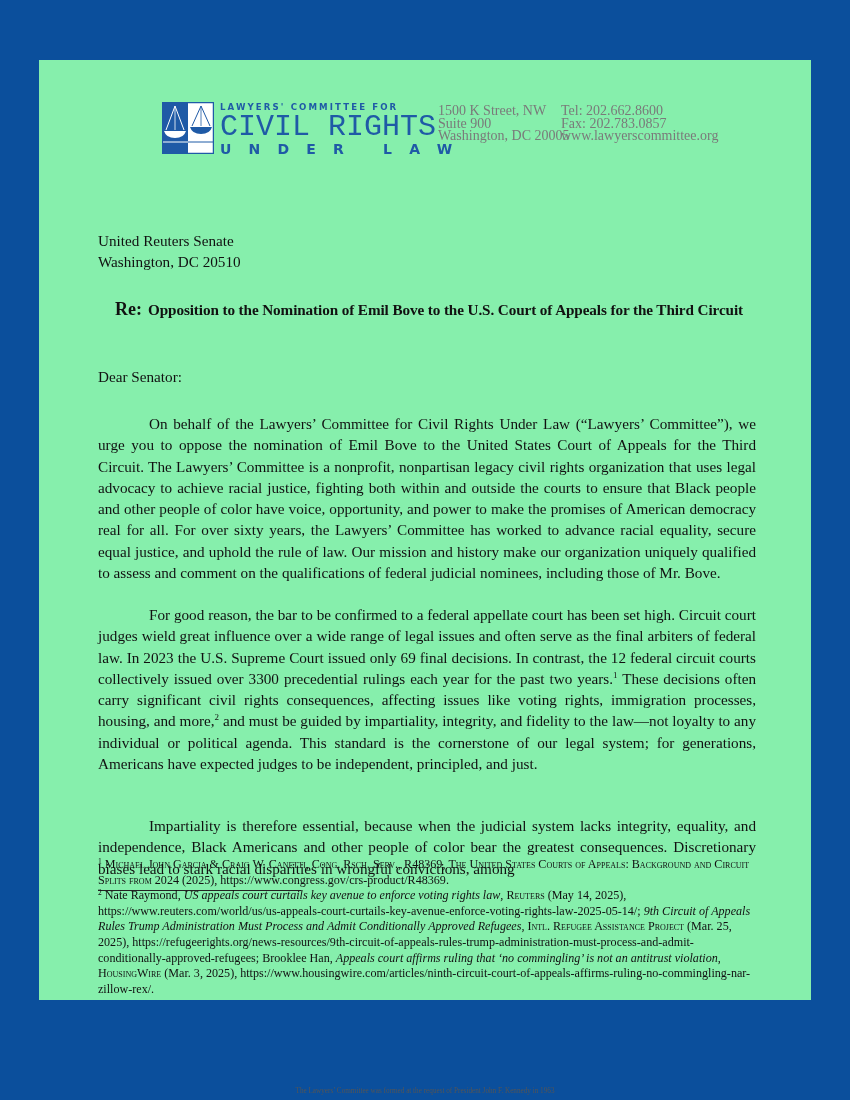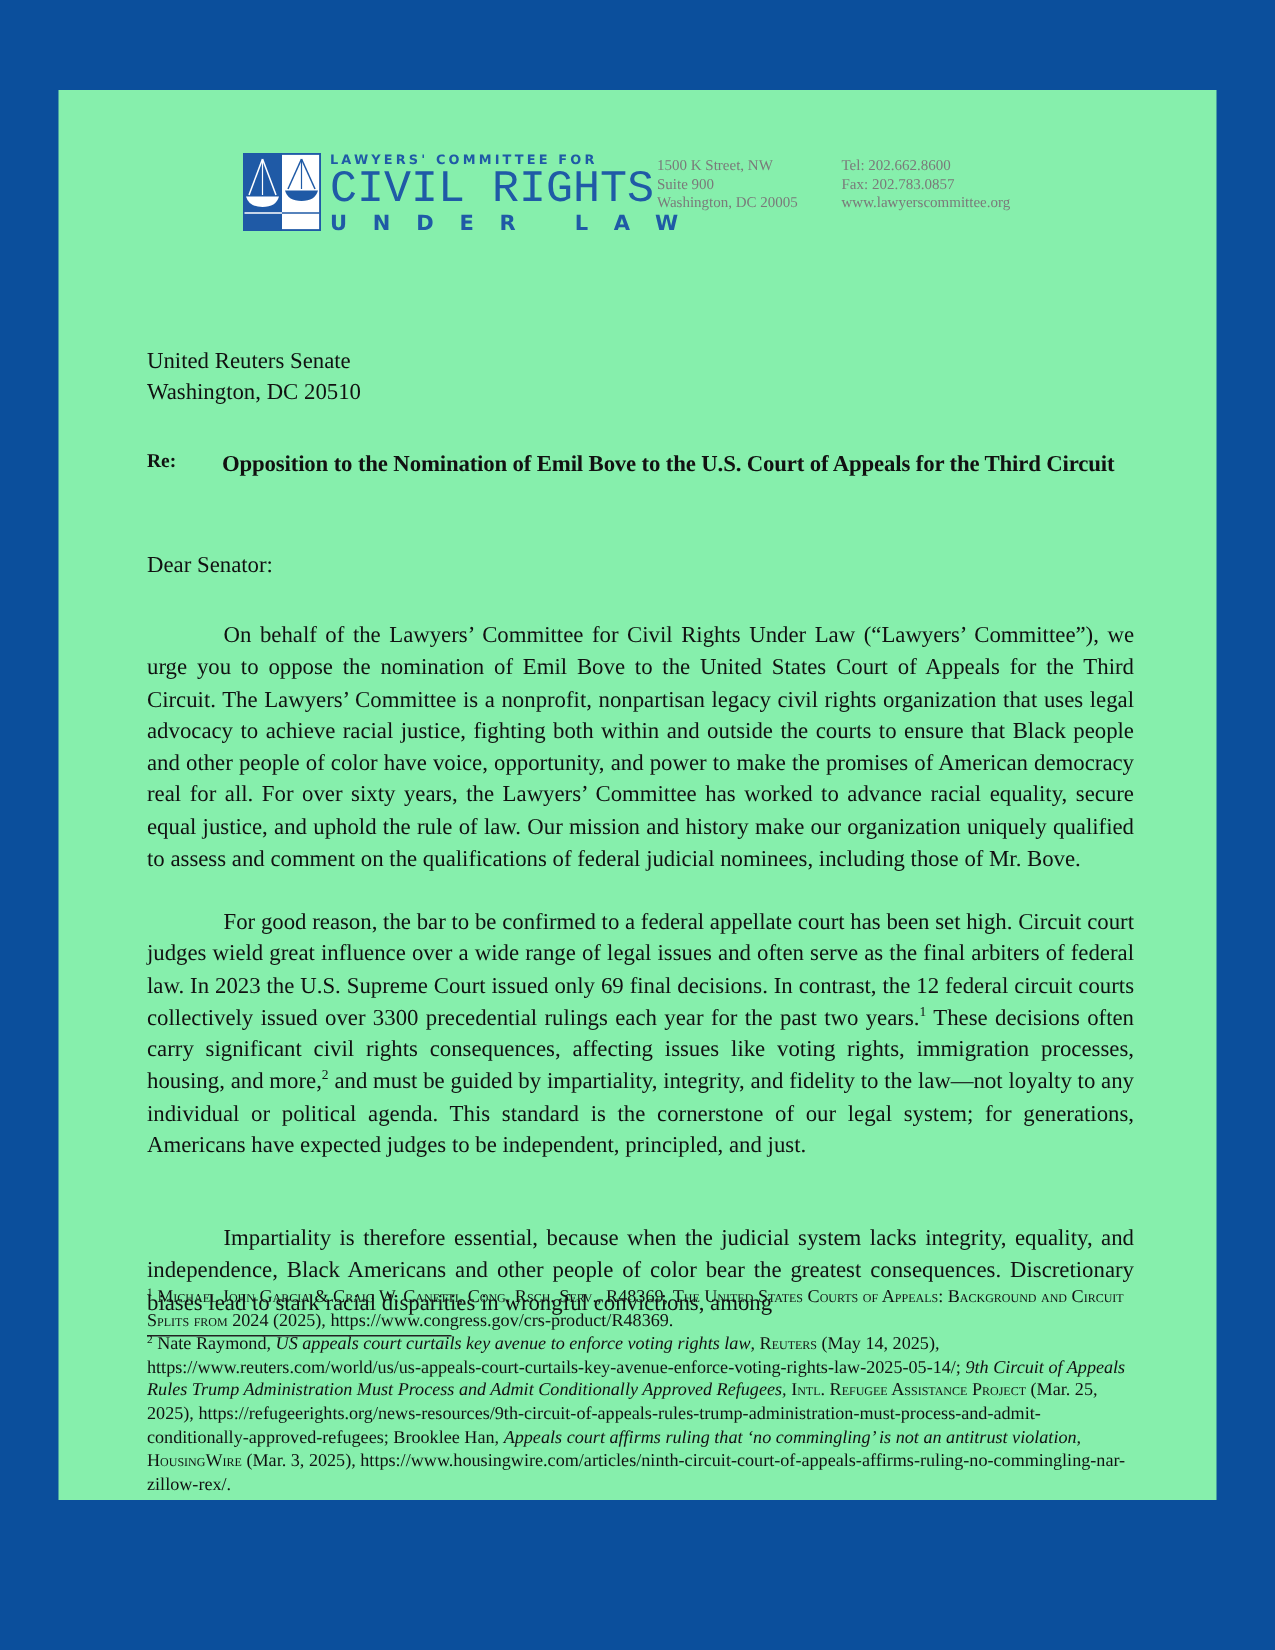--- a/index.html
+++ b/index.html
@@ -29,31 +29,31 @@
   .org-line2 {
     font-family: Liberation Mono, monospace; font-size: 30px;
     line-height: 28px; white-space: nowrap; letter-spacing: 0px; margin-top: 1px;
   }
   .org-line3 {
     font-family: "DejaVu Sans", sans-serif; font-weight: bold; font-size: 14px;
     letter-spacing: 17.2px; white-space: nowrap; line-height: 12px; margin-top: 2px;
   }
   .addr-col {
     position: absolute; top: 45px;
-    font-family: "Liberation Serif", serif; font-size: 10px; line-height: 12.5px;
+    font-family: "Liberation Serif", serif; font-size: 14px; line-height: 12.5px;
     color: #7a7a7a; white-space: nowrap;
   }
   .addr-col.left { left: 399px; }
   .addr-col.right { left: 522px; }
 
   
   .txt { position: absolute; left: 59px; width: 658px; font-size: 15.2px; line-height: 21.3px; }
   .date { top: 124px; }
   .recipient { top: 170px; }
-  .re-label { position: absolute; left: 59px; top: 239px; font-weight: bold; font-size: 13px; }
+  .re-label { position: absolute; left: 76px; top: 239px; font-weight: bold; font-size: 18px; }
   .re-text { position: absolute; left: 109px; top: 239px; width: 612px; font-weight: bold; font-size: 15.2px; line-height: 21.3px; letter-spacing: -0.1px; }
   .salutation { top: 306px; }
   .para { text-align: justify; text-indent: 51px; }
   .p1 { top: 353px; }
   .p2 { top: 544px; }
   .p3 { top: 755px; }
   sup { font-size: 9px; line-height: 0; vertical-align: 6px; }
 
   
   .fn-rule { position: absolute; left: 59px; top: 830px; width: 203px; height: 1px; background: #222; }
@@ -125,13 +125,14 @@
 
   <p class="txt para p3" style="margin:0">Impartiality is therefore essential, because when the judicial system lacks integrity, equality, and independence, Black Americans and other people of color bear the greatest consequences. Discretionary biases lead to stark racial disparities in wrongful convictions, among</p>
 
   <div class="fn-rule"></div>
 
   <div class="footnotes">
     <p class="fn"><sup>1</sup> <span class="sc">Michael John Garcia &amp; Craig W. Canetti, Cong. Rsch. Serv.</span><span>, R48369, </span><span class="sc">The United States Courts of Appeals: Background and Circuit Splits from 2024</span><span> (2025), https://www.congress.gov/crs-product/R48369.</span></p>
     <p class="fn"><sup>2</sup> <span>Nate Raymond, </span><span class="it">US appeals court curtails key avenue to enforce voting rights law</span>, <span class="sc">Reuters</span><span> (May 14, 2025), https://www.reuters.com/world/us/us-appeals-court-curtails-key-avenue-enforce-voting-rights-law-2025-05-14/; </span><span class="it">9th Circuit of Appeals Rules Trump Administration Must Process and Admit Conditionally Approved Refugees</span>, <span class="sc">Intl. Refugee Assistance Project</span><span> (Mar. 25, 2025), https://refugeerights.org/news-resources/9th-circuit-of-appeals-rules-trump-administration-must-process-and-admit-conditionally-approved-refugees; Brooklee Han, </span><span class="it">Appeals court affirms ruling that ‘no commingling’ is not an antitrust violation</span>, <span class="sc">HousingWire</span><span> (Mar. 3, 2025), https://www.housingwire.com/articles/ninth-circuit-court-of-appeals-affirms-ruling-no-commingling-nar-zillow-rex/.</span></p>
   </div>
 
+  <div class="footer">The Lawyers’ Committee was formed at the request of President John F. Kennedy in 1963</div>
 </div>
 
 </body></html>

